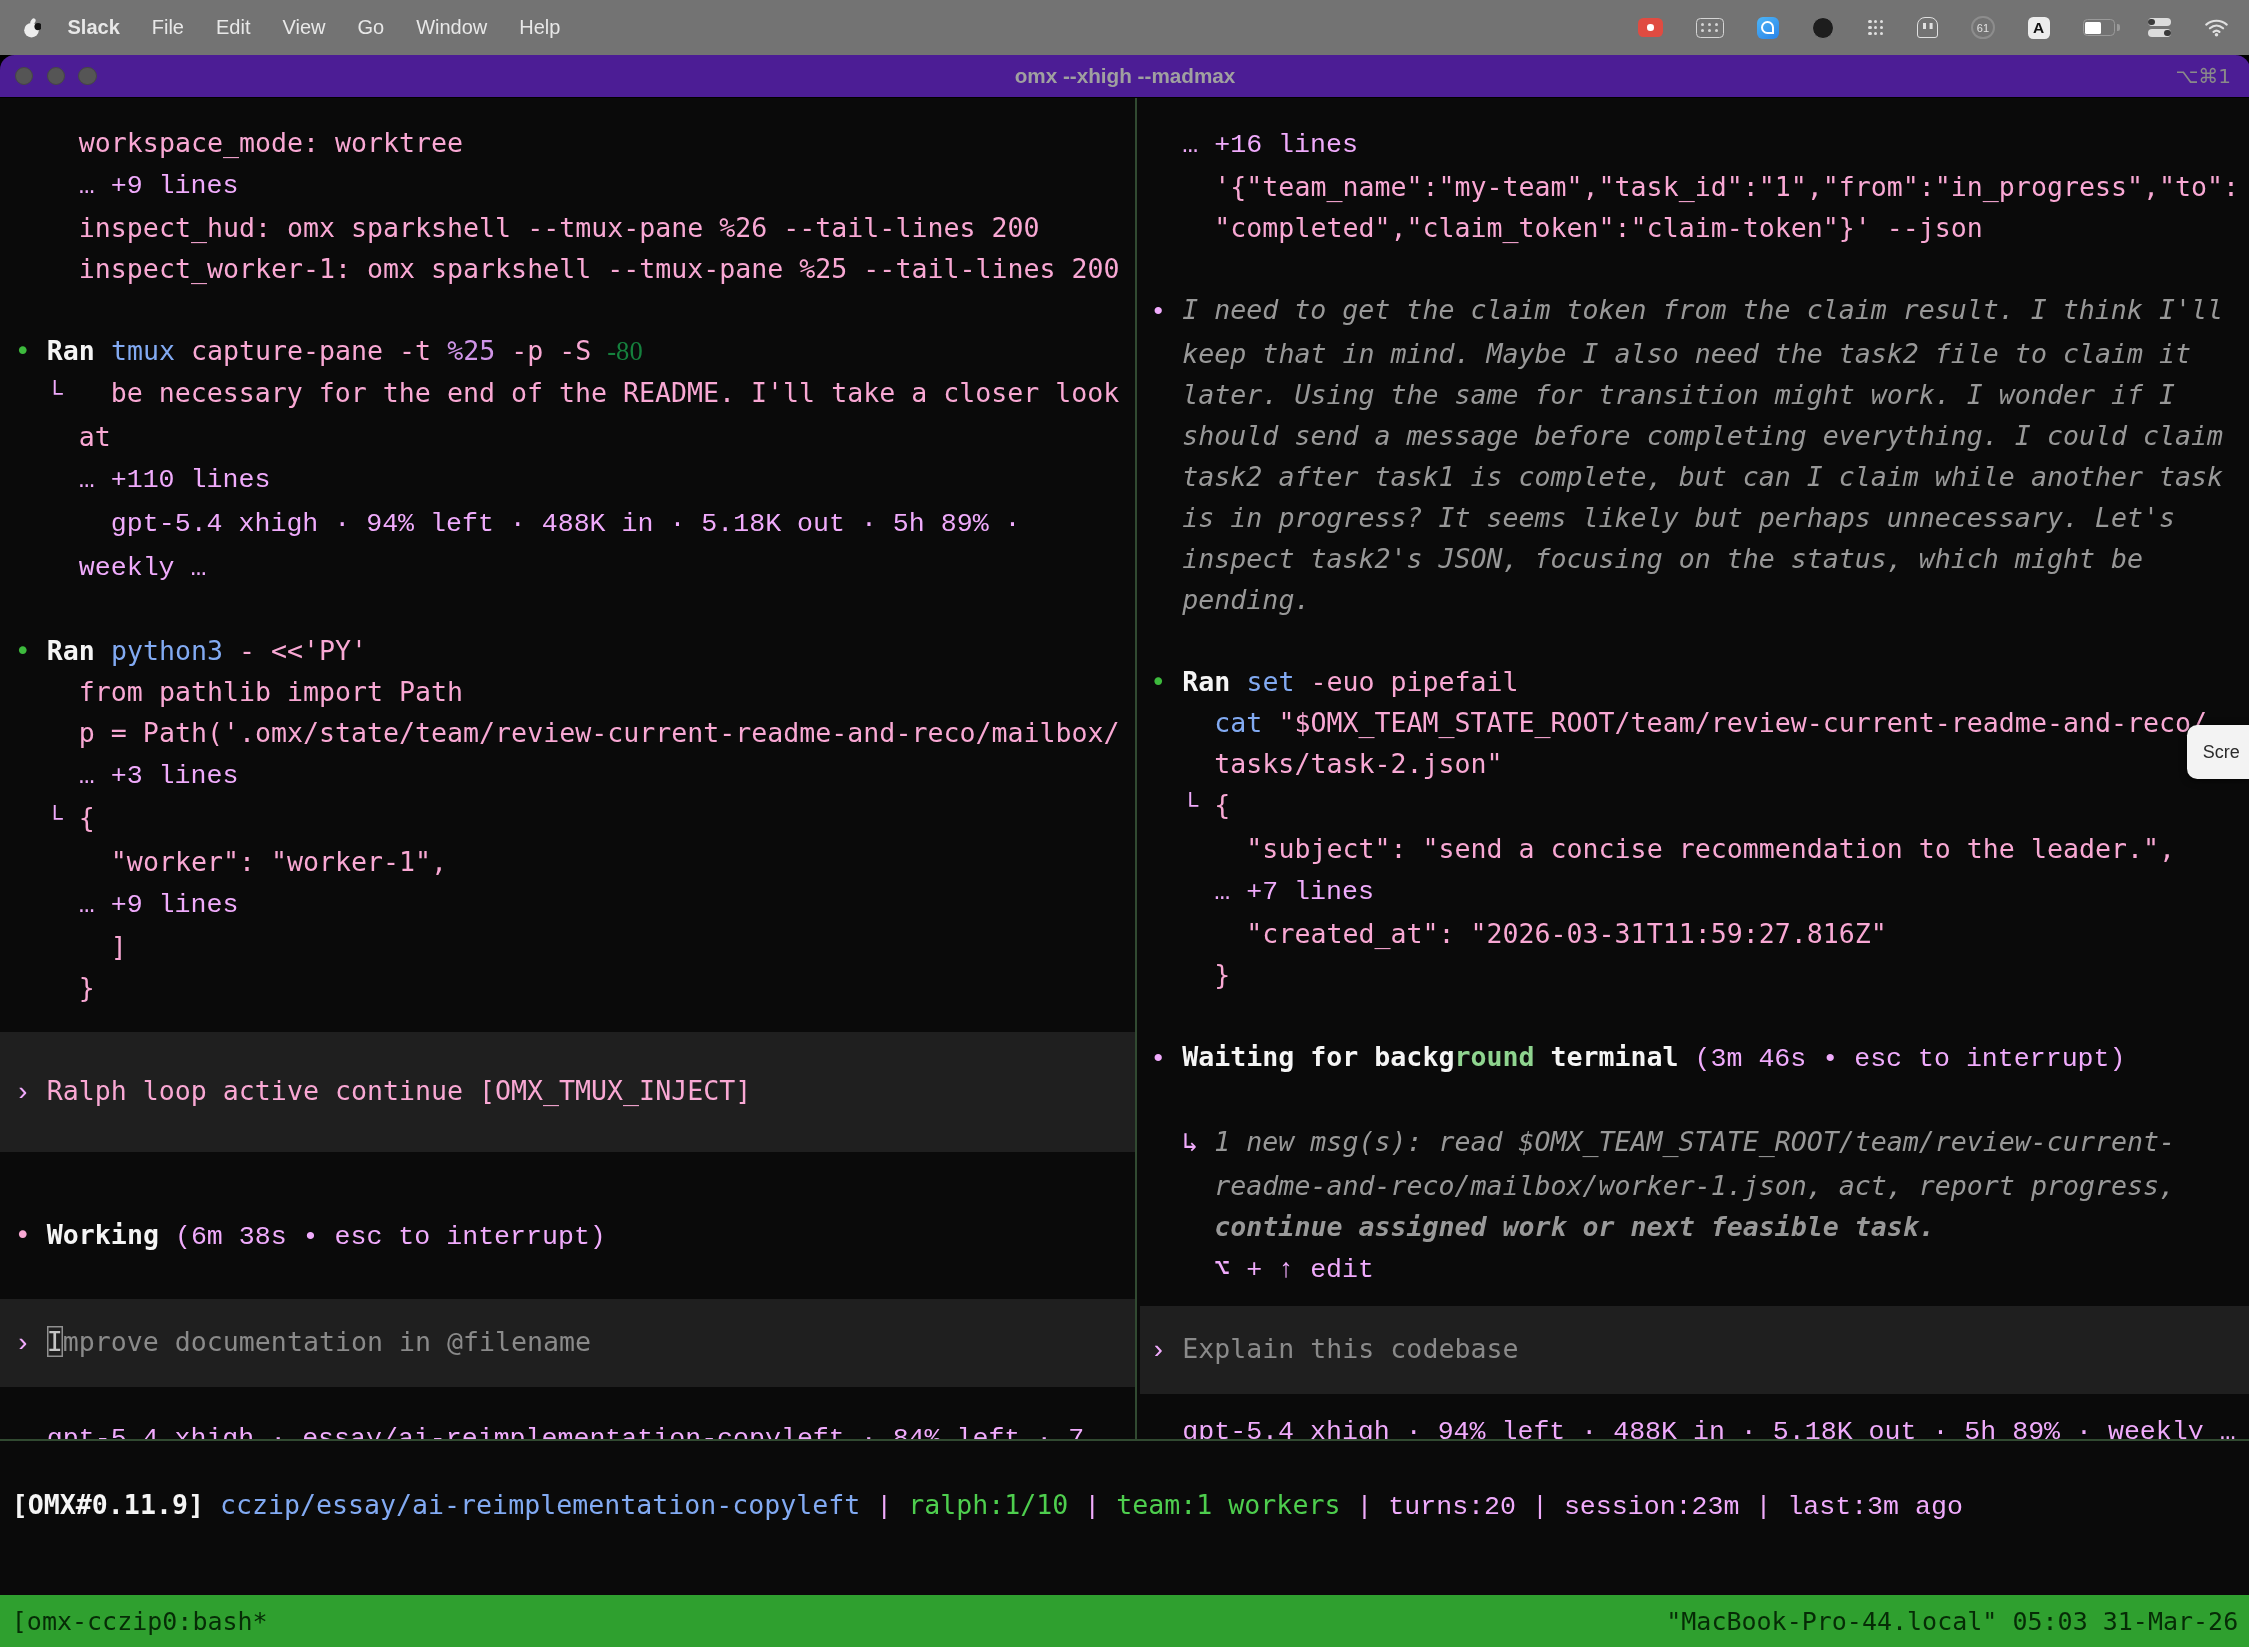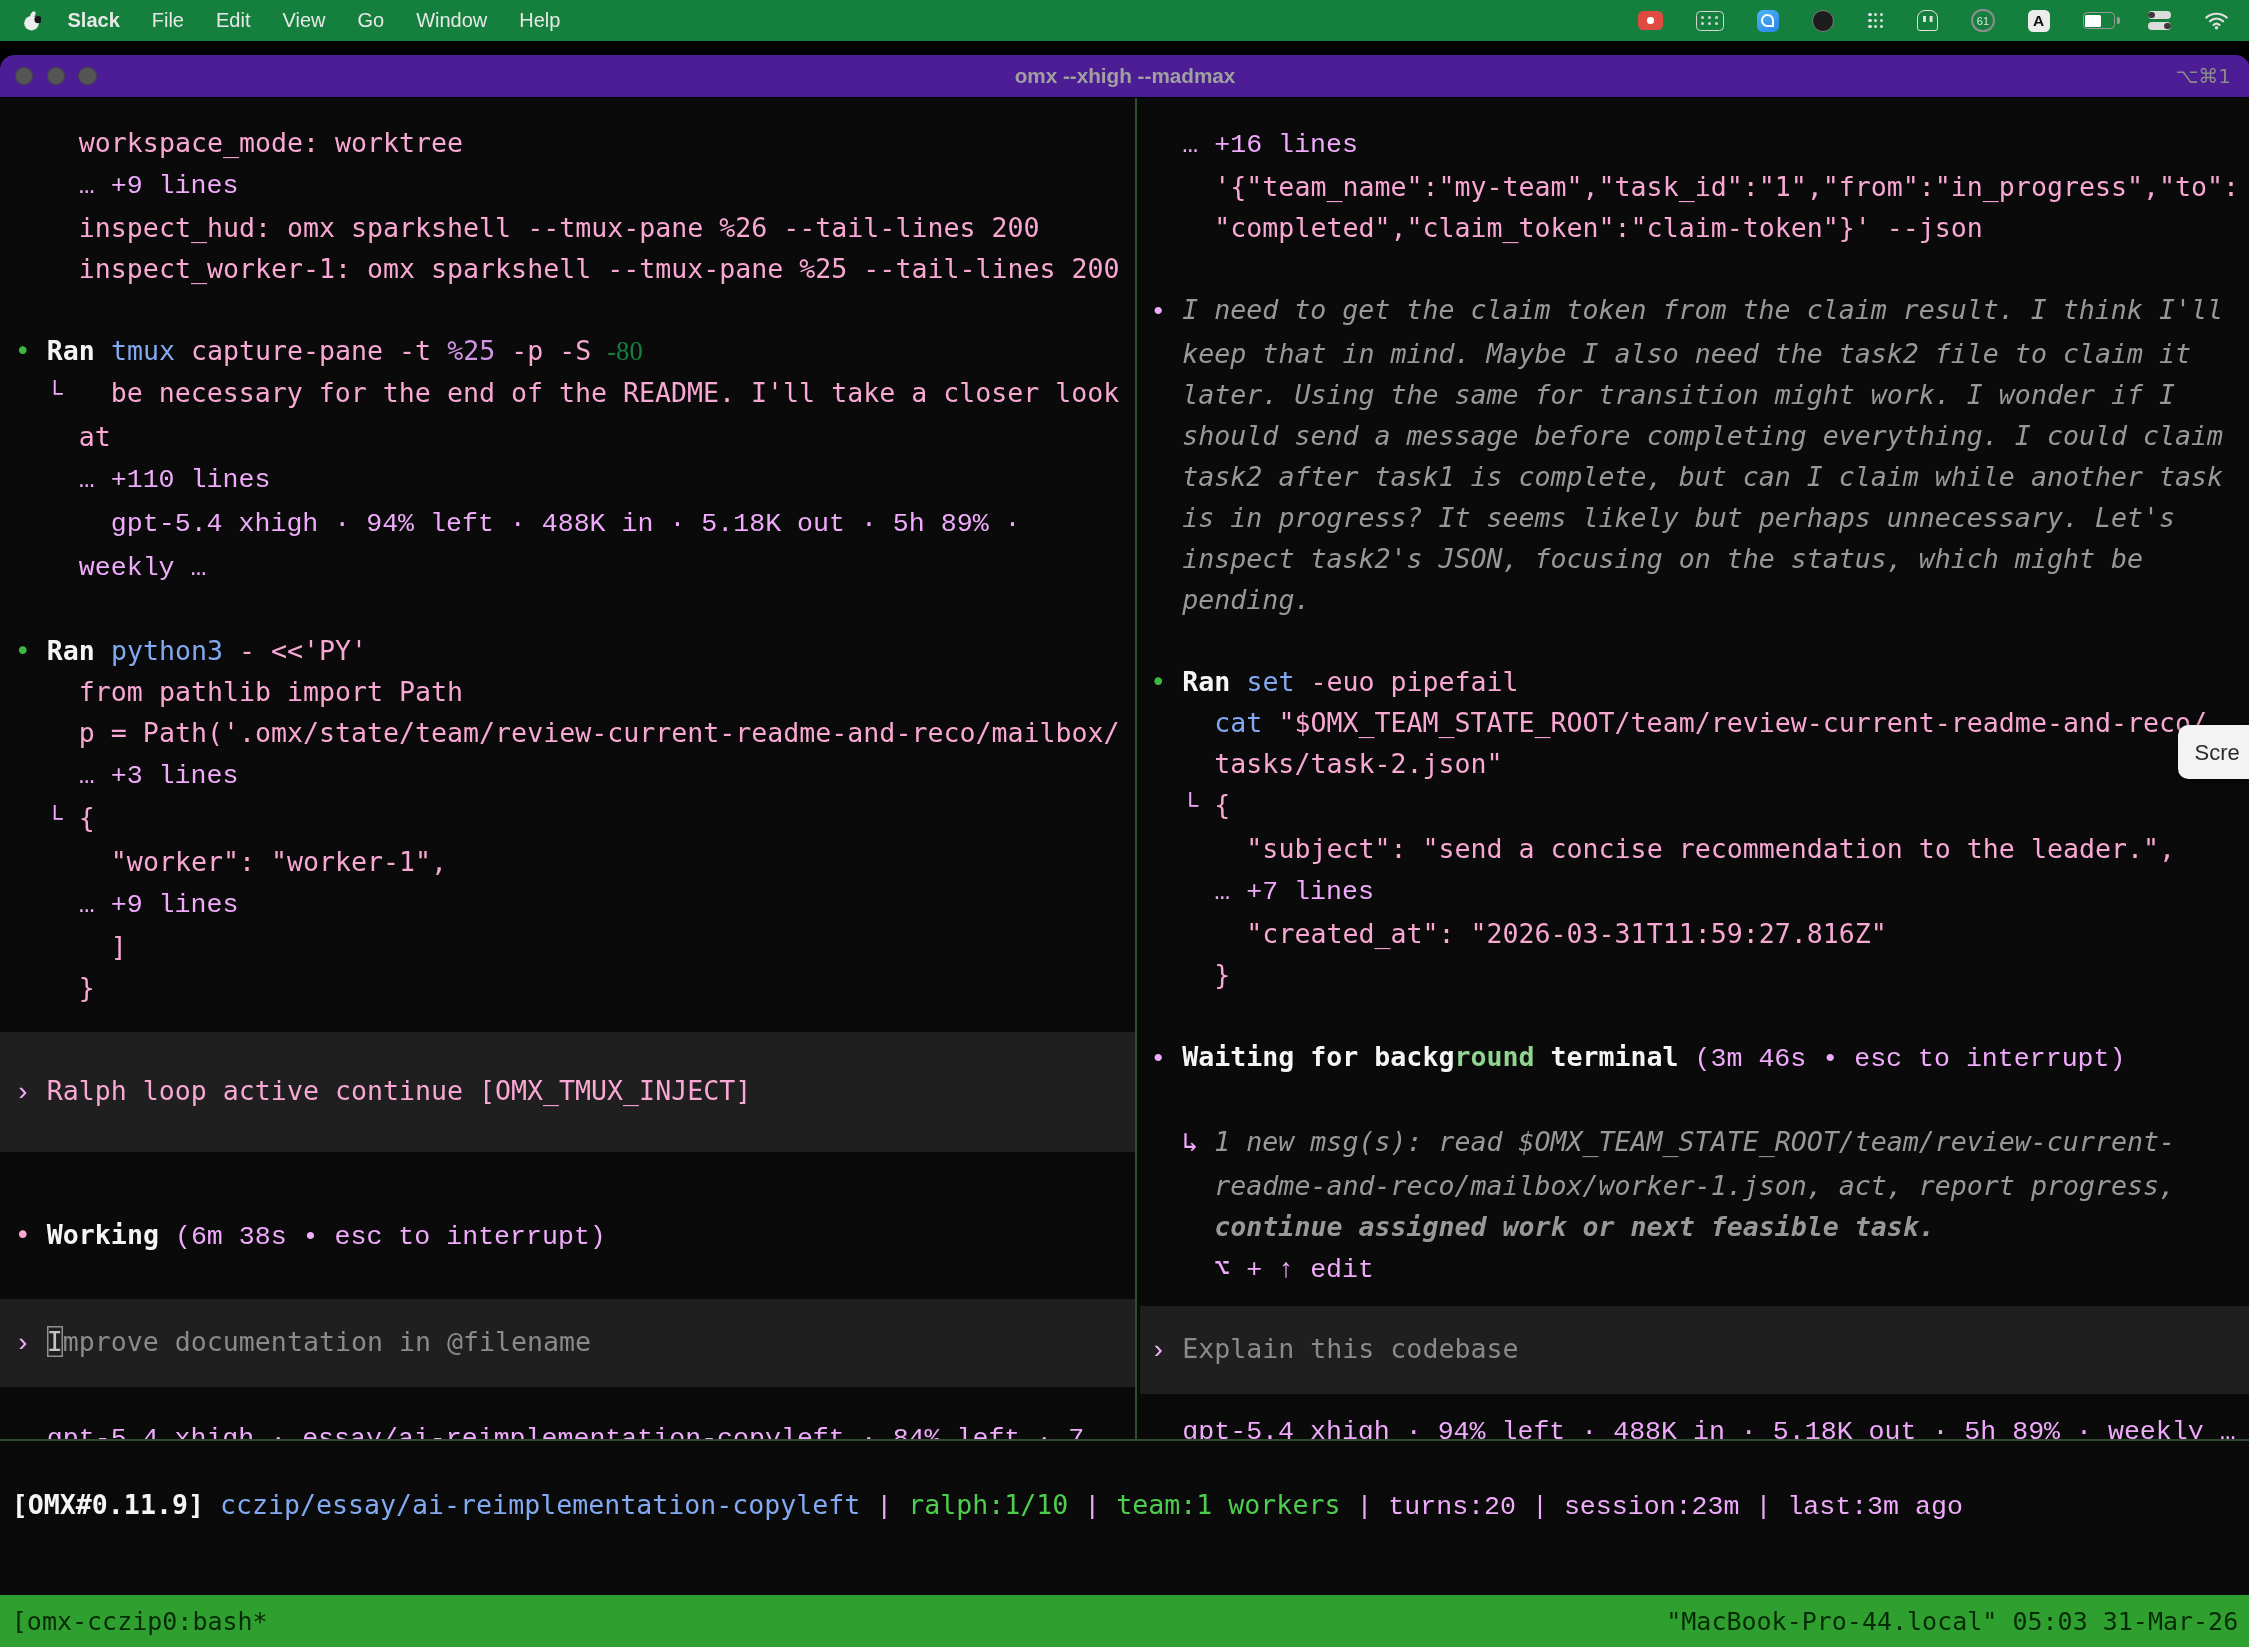--- a/index.html
+++ b/index.html
@@ -1,20 +1,20 @@
 <!DOCTYPE html>
 <html style="font-size:11.8px"><head>
 <meta charset="utf-8">
 <style>
   * { box-sizing: border-box; margin: 0; padding: 0; }
   html,body { width:2250px; height:1648px; background:#000; overflow:hidden; }
   body { position:relative; font-family:"DejaVu Sans Mono",monospace; }
 
   
-  .menu-bar{position:absolute;top:0;left:0;right:0;height:41px;background:#15803d;
+  .menu-bar{position:absolute;top:0;left:0;right:0;height:55px;background:#737373;
     display:flex;align-items:center;padding:0 20.7px;color:#e8e8e8;
     font-family:"Liberation Sans",sans-serif;font-size:20px;}
   .menu-left{display:flex;align-items:center;}
   .menus{display:flex;align-items:center;}
   .menu-item{padding:0 16px;white-space:nowrap;}
   .apple{padding:0 10.3px 0 1.5px;display:flex;align-items:center;}
   .app-name{font-weight:bold;}
   .menu-right{margin-left:auto;display:flex;align-items:center;gap:33px;}
 
   
@@ -78,21 +78,21 @@
   .c-m{color:#d095e8;}
   .c-r{color:#15803d;font-family:Liberation Serif, serif;}
   .c-i{color:#989898;font-style:italic;}
   .c-p{color:#8a8a8a;}
   .c-g2{color:#4ece4e;}
   .c-cur{color:#c4c4c4;box-shadow:inset 0 0 0 1.5px #909090;}
 
   .omx-status{position:absolute;left:11.8px;top:1386px;white-space:pre;}
 
   .scre{position:absolute;right:0;top:627px;background:#f3f3f3;color:#2b2b2b;
-    font-family:"Liberation Sans",sans-serif;font-size:22px;padding:6.6px 10.3px 6.6px 16px;
+    font-family:"Liberation Sans",sans-serif;font-size:18px;padding:6.6px 10.3px 6.6px 16px;
     border-radius:10.3px 0 0 10.3px;z-index:5;box-shadow:0 1.5px 7.4px rgba(0,0,0,.6);}
 
   .tmux-bar{position:absolute;left:0;right:0;bottom:0;height:53px;background:#2fa02f;
     color:#062c06;display:flex;justify-content:space-between;align-items:center;
     padding:0 11.8px;font-size:25px;white-space:pre;}
 </style>
 </head>
 <body>
 
 <div class="menu-bar">

